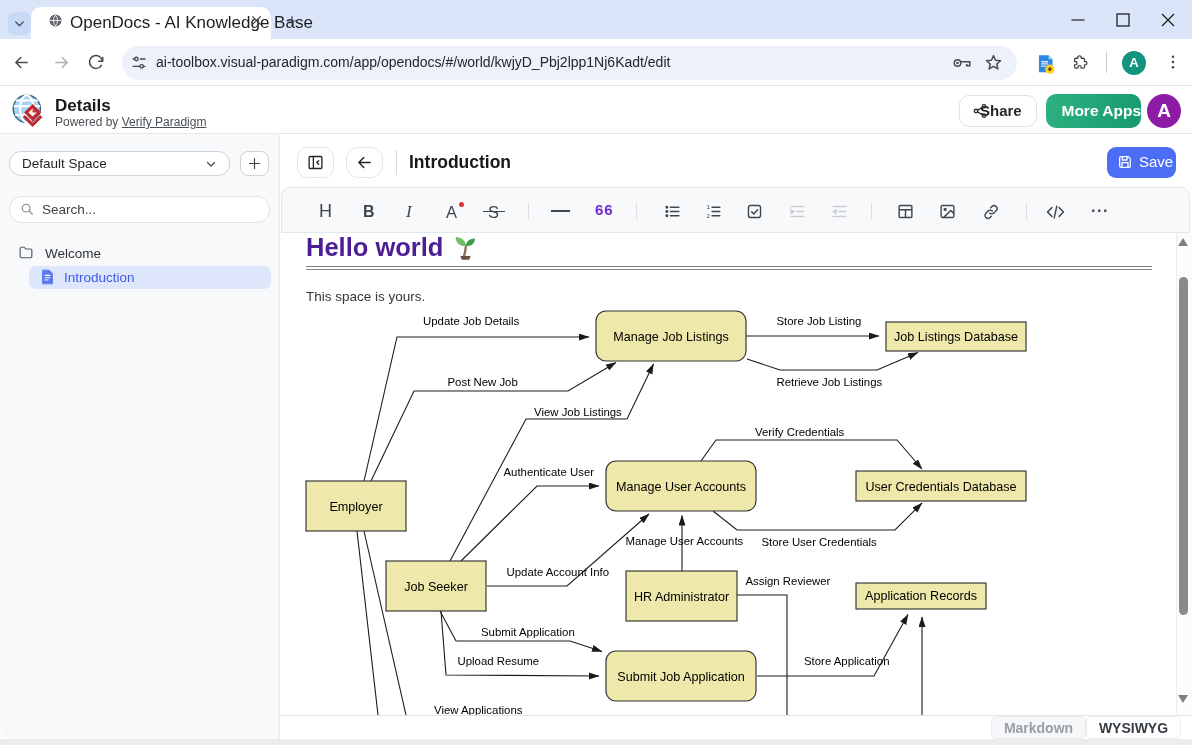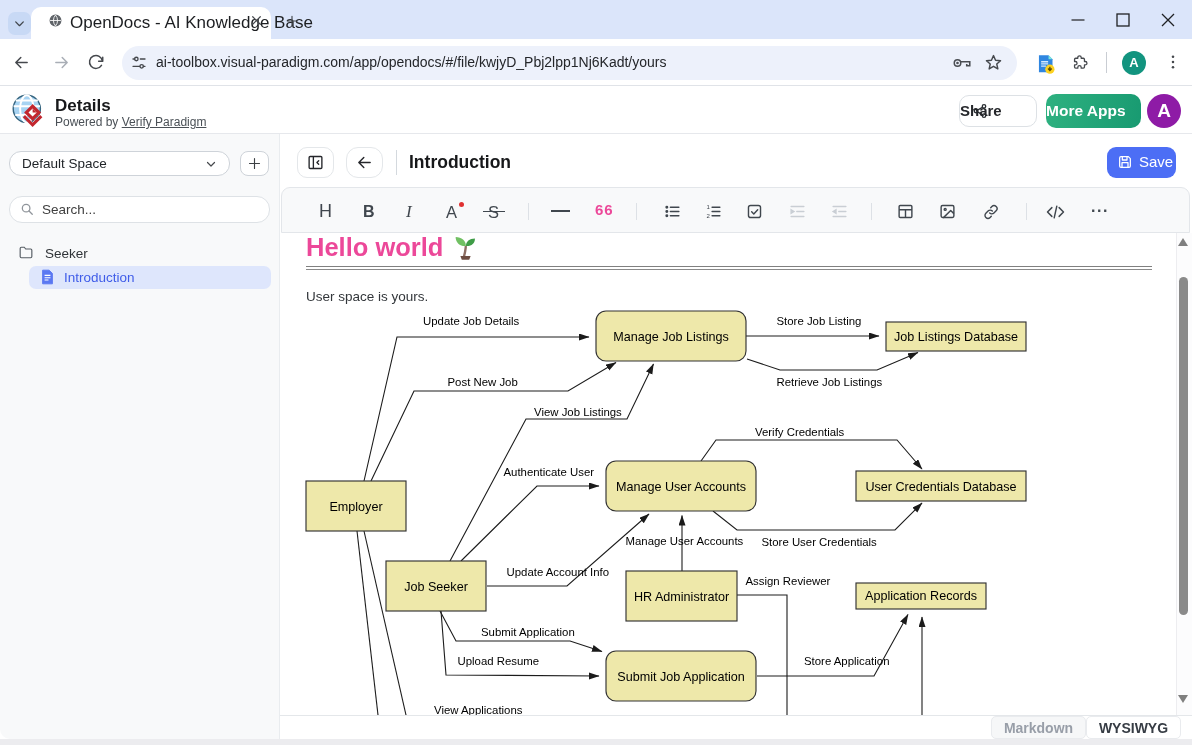--- a/index.html
+++ b/index.html
@@ -77,21 +77,21 @@
     <path d="M20.5 11a8.6 8.6 0 1 0-1.2 5.4"></path>
     <path d="M21 5.5V11h-5.5" stroke-width="1.9" fill="none"></path>
   </svg>
 
 <svg class="abs" style="left:131px;top:55px;" width="16" height="16" viewBox="0 0 24 24" fill="none" stroke="#45484d" stroke-width="2" stroke-linecap="round">
     <circle cx="8" cy="6" r="2.6"></circle>
     <path d="M14 6h7 M3 6h2.5"></path>
     <circle cx="16" cy="17" r="2.6"></circle>
     <path d="M3 17h10 M21 17h-2.5"></path>
   </svg>
-<div class="abs" style="left:156px;top:54px;font-size:14px;color:#24262a;">ai-toolbox.visual-paradigm.com/app/opendocs/#/file/kwjyD_Pbj2lpp1Nj6Kadt/yours</div>
+<div class="abs" style="left:156px;top:54px;font-size:14px;color:#24262a;">ai-toolbox.visual-paradigm.com/app/opendocs/#/world/kwjyD_Pbj2lpp1Nj6Kadt/edit</div>
 
 <svg class="abs" style="left:953px;top:58px;" width="18" height="10" viewBox="0 0 36 20" fill="none" stroke="#4a4d52" stroke-width="3">
     <circle cx="9" cy="10" r="6.5"></circle>
     <circle cx="9" cy="10" r="2.6" fill="#4a4d52" stroke="none"></circle>
     <path d="M15.5 7.5h18v8h-6v-3.5" fill="none" stroke-width="3.2"></path>
   </svg>
 
 <svg class="abs" style="left:984px;top:53px;" width="19" height="19" viewBox="0 0 24 24" fill="none" stroke="#45484d" stroke-width="1.8" stroke-linejoin="round">
     <path d="M12 3.3l2.6 5.8 6.3.6-4.8 4.2 1.4 6.2-5.5-3.3-5.5 3.3 1.4-6.2L3.1 9.7l6.3-.6z"></path>
   </svg>
@@ -136,24 +136,24 @@
 <div class="abs" style="left:55px;top:96px;font-size:17px;font-weight:bold;color:#17181a;">Details</div>
 <div class="abs" style="left:55px;top:115px;font-size:12px;color:#4a5056;">Powered by <span style="text-decoration:underline;">Verify Paradigm</span></div>
 
 <div class="abs" style="left:959px;top:95px;width:78px;height:32px;background:#fff;border:1px solid #dde1e5;border-radius:10px;"></div>
 <svg class="abs" style="left:972px;top:103px;" width="16" height="16" viewBox="0 0 24 24" fill="none" stroke="#2a2e33" stroke-width="2">
     <circle cx="18" cy="5" r="2.6"></circle>
     <circle cx="6" cy="12" r="2.6"></circle>
     <circle cx="18" cy="19" r="2.6"></circle>
     <path d="M8.4 10.6L15.6 6.4 M8.4 13.4l7.2 4.2"></path>
   </svg>
-<div class="abs" style="left:960px;top:102px;font-size:15px;font-weight:600;color:#25272b;">Share</div>
+<div class="abs" style="left:980px;top:102px;font-size:15px;font-weight:600;color:#25272b;">Share</div>
 
 <div class="abs" style="left:1046px;top:94px;width:95px;height:34px;border-radius:10px;background:linear-gradient(100deg,#2eb180 0%,#189a71 100%);"></div>
-<div class="abs" style="left:1046px;top:102px;width:95px;text-align:left;font-size:15.5px;font-weight:bold;color:#fff;">More Apps</div>
+<div class="abs" style="left:1046px;top:102px;width:95px;text-align:right;font-size:15.5px;font-weight:bold;color:#fff;">More Apps</div>
 
 <div class="abs" style="left:1147px;top:94px;width:34px;height:34px;border-radius:50%;background:#8e1ba6;"></div>
 <div class="abs" style="left:1147px;top:100px;width:34px;text-align:center;font-size:19px;font-weight:bold;color:#fff;">A</div>
 
 <div id="sidebar"></div>
 
 <div class="abs" style="left:9px;top:151px;width:221px;height:25px;background:#fff;border:1px solid #ced3d9;border-radius:12px;"></div>
 <div class="abs" style="left:22px;top:156px;font-size:13.5px;color:#212529;">Default Space</div>
 <svg class="abs" style="left:205px;top:158px;" width="12" height="12" viewBox="0 0 24 24" fill="none" stroke="#46494d" stroke-width="2.4" stroke-linecap="round" stroke-linejoin="round">
     <path d="M5 9l7 7 7-7"></path>
@@ -167,21 +167,21 @@
 <div class="abs" style="left:9px;top:196px;width:261px;height:27px;background:#fff;border:1px solid #dee2e6;border-radius:13px;"></div>
 <svg class="abs" style="left:20px;top:202px;" width="14" height="14" viewBox="0 0 24 24" fill="none" stroke="#90959b" stroke-width="2.2" stroke-linecap="round">
     <circle cx="10.5" cy="10.5" r="6.5"></circle>
     <path d="M15.5 15.5L21 21"></path>
   </svg>
 <div class="abs" style="left:42px;top:202px;font-size:13.5px;color:#404040;">Search...</div>
 
 <svg class="abs" style="left:19px;top:246px;" width="14" height="13" viewBox="0 0 24 22" fill="none" stroke="#565d64" stroke-width="2">
     <path d="M2 4a2 2 0 0 1 2-2h5l2.5 3H20a2 2 0 0 1 2 2v11a2 2 0 0 1-2 2H4a2 2 0 0 1-2-2z"></path>
   </svg>
-<div class="abs" style="left:45px;top:246px;font-size:13.5px;color:#2f3337;">Seeker</div>
+<div class="abs" style="left:45px;top:246px;font-size:13.5px;color:#2f3337;">Welcome</div>
 
 <div class="abs" style="left:29px;top:266px;width:242px;height:23px;background:#dee6fc;border-radius:7px;"></div>
 <svg class="abs" style="left:41px;top:269px;" width="13" height="16" viewBox="0 0 20 24">
     <path d="M2.5 1.5h10l5 5v16h-15z" fill="#5a78f2" stroke="#5a78f2" stroke-width="1.5" stroke-linejoin="round"></path>
     <path d="M5.5 9.5h9 M5.5 13h9 M5.5 16.5h6" stroke="#fff" stroke-width="1.6"></path>
   </svg>
 <div class="abs" style="left:64px;top:270px;font-size:13.5px;color:#3f5ce8;">Introduction</div>
 
 <div id="content"></div>
 
@@ -209,21 +209,21 @@
 
 <div class="tb" style="left:319px;top:201px;font-size:18px;font-weight:normal;color:#40474e;">H</div>
 <div class="tb" style="left:363px;top:203px;font-size:16px;font-weight:bold;color:#40474e;">B</div>
 <div class="tb" style="left:406px;top:202px;font-size:17px;font-style:italic;font-weight:normal;color:#40474e;font-family:'Liberation Serif',serif;">I</div>
 <div class="tb" style="left:446px;top:203px;font-size:16.5px;font-weight:normal;color:#40474e;">A</div>
 <div class="abs" style="left:459px;top:202px;width:5px;height:5px;border-radius:50%;background:#e03131;"></div>
 <div class="tb" style="left:488px;top:203px;font-size:16.5px;font-weight:normal;color:#40474e;">S</div>
 <div class="abs" style="left:483px;top:210.5px;width:22px;height:1.6px;background:#40474e;"></div>
 <div class="sep" style="left:528px;"></div>
 <div class="abs" style="left:551px;top:210px;width:19px;height:2px;background:#40474e;"></div>
-<div class="tb" style="left:595px;top:201px;font-size:15px;font-weight:bold;letter-spacing:1px;color:#ec4899;">66</div>
+<div class="tb" style="left:595px;top:201px;font-size:15px;font-weight:bold;letter-spacing:1px;color:#6d28d9;">66</div>
 <div class="sep" style="left:636px;"></div>
 
 <svg class="abs" style="left:664px;top:203px;" width="17" height="17" viewBox="0 0 24 24" fill="none" stroke="#40474e" stroke-width="2" stroke-linecap="round">
     <circle cx="4" cy="6" r="1.1" fill="#40474e"></circle>
     <circle cx="4" cy="12" r="1.1" fill="#40474e"></circle>
     <circle cx="4" cy="18" r="1.1" fill="#40474e"></circle>
     <path d="M9 6h12M9 12h12M9 18h12"></path>
   </svg>
 
 <svg class="abs" style="left:705px;top:203px;" width="17" height="17" viewBox="0 0 24 24" fill="none" stroke="#40474e" stroke-width="2" stroke-linecap="round">
@@ -264,29 +264,29 @@
     <path d="M14 10.5a4.5 4.5 0 0 0-6.4 0l-3.3 3.3a4.5 4.5 0 1 0 6.4 6.4l1.7-1.7"></path>
   </svg>
 <div class="sep" style="left:1026px;"></div>
 
 <svg class="abs" style="left:1046px;top:204px;" width="19" height="16" viewBox="0 0 26 22" fill="none" stroke="#40474e" stroke-width="2" stroke-linecap="round" stroke-linejoin="round">
     <path d="M8 5l-6 6 6 6 M18 5l6 6-6 6 M14.8 3l-3.6 16"></path>
   </svg>
 
 <div class="tb" style="left:1091px;top:198px;font-size:16px;font-weight:bold;letter-spacing:1.5px;color:#40474e;">...</div>
 
-<div class="abs" style="left:306px;top:233px;font-size:25.5px;font-weight:bold;color:#ec4899;">Hello world</div>
+<div class="abs" style="left:306px;top:233px;font-size:25.5px;font-weight:bold;color:#4c1d95;">Hello world</div>
 <svg class="abs" style="left:452px;top:235px;" width="27" height="26" viewBox="0 0 32 33">
 <path d="M13 30c3-7 3-13 3.5-16" stroke="#8d6e63" stroke-width="3" fill="none"></path>
 <path d="M16.5 14C16.5 7 11 2.5 3.5 2.5 3.5 10 9 14.5 16.5 14z" fill="#71c063"></path>
 <path d="M16.5 14c0-5.5 4.5-9.5 11.5-9.5 0 6.5-5 10.2-11.5 9.5z" fill="#3f9c47"></path>
 <path d="M9.5 26.5h13l-1.8 5h-9.4z" fill="#6d4c41"></path>
 </svg>
 <div class="abs" style="left:306px;top:266px;width:846px;height:4px;border-top:1px solid #808080;border-bottom:1px solid #8a8a8a;"></div>
-<div class="abs" style="left:306px;top:289px;font-size:13.5px;color:#33373b;">User space is yours.</div>
+<div class="abs" style="left:306px;top:289px;font-size:13.5px;color:#33373b;">This space is yours.</div>
 <svg class="abs" style="left:280px;top:233px;" width="896" height="482" viewBox="280 233 896 482" font-family="Liberation Sans, sans-serif">
   <defs>
     <marker id="ah" markerUnits="userSpaceOnUse" markerWidth="11" markerHeight="8" refX="10" refY="3.5" orient="auto">
         <path d="M0 0L10.5 3.5L0 7z" fill="#1a1a1a"></path>
       </marker>
   </defs>
   <g stroke="#1c1c1c" stroke-width="1.1" fill="none">
     <polyline points="364,481 397,337 589,337" marker-end="url(#ah)"></polyline>
     <polyline points="371,481 414,391 568,391 616,362.5" marker-end="url(#ah)"></polyline>
     <polyline points="746,336 879,336" marker-end="url(#ah)"></polyline>

